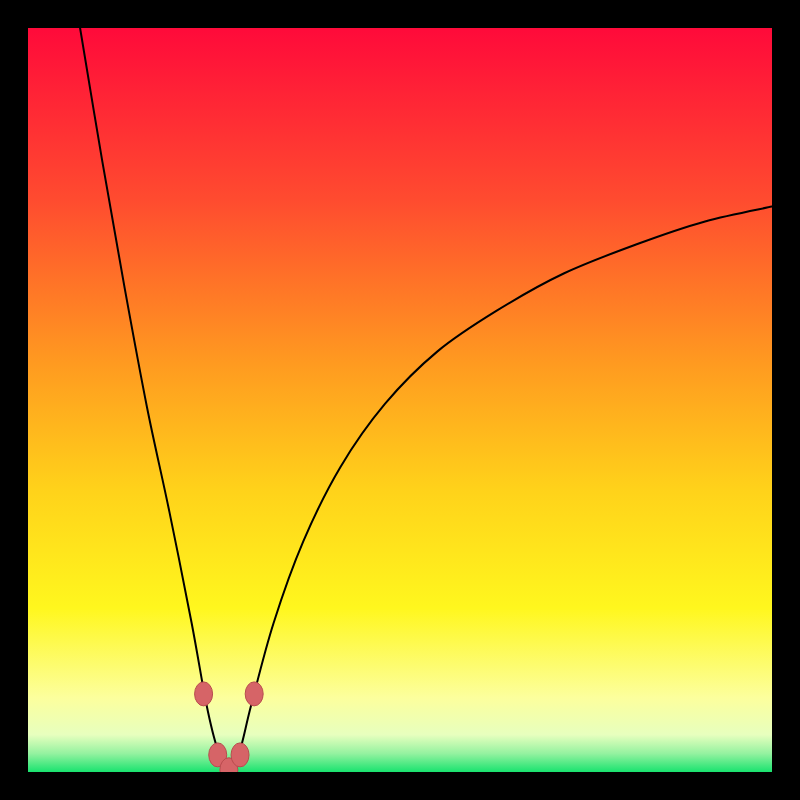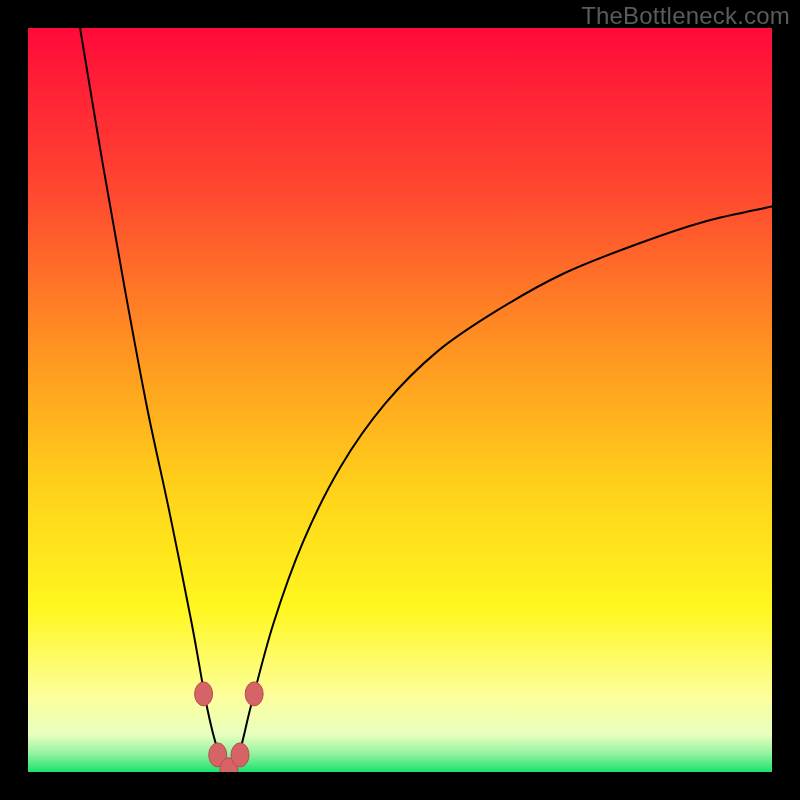--- a/index.html
+++ b/index.html
@@ -33,21 +33,20 @@
     top: 28px;
     width: 744px;
     height: 744px;
   }
 </style>
 </head>
 <body>
 
 <div class="frame">
 
-  <div class="watermark">TheBottleneck.com</div>
 
   <svg class="plot" viewBox="0 0 744 744" preserveAspectRatio="none">
     <defs>
       <linearGradient id="bg-grad" x1="0" y1="0" x2="0" y2="1">
 
       <stop offset="0%" stop-color="#ff0a3a"></stop>
           <stop offset="23%" stop-color="#ff4b2f"></stop>
           <stop offset="45%" stop-color="#ff9a20"></stop>
           <stop offset="62%" stop-color="#ffd21a"></stop>
           <stop offset="78%" stop-color="#fff71e"></stop>

